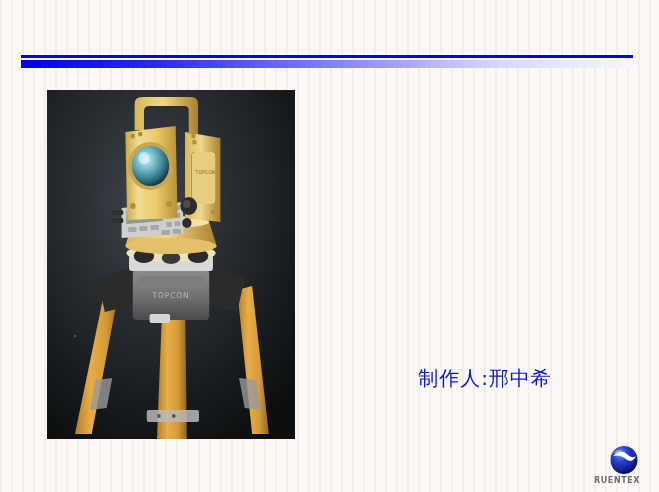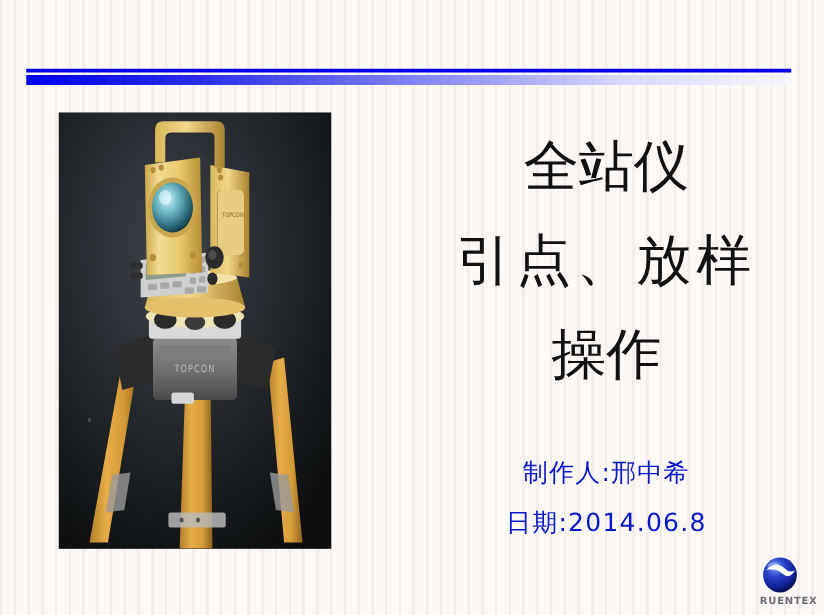--- a/index.html
+++ b/index.html
@@ -50,21 +50,21 @@
     width: 100%;
     height: 8px;
     background: linear-gradient(to right, #0000ee 0%, #2a2aee 22%, #8f8ff4 55%, #d8d8fb 78%, #f7f6fc 100%);
   }
 
   
   .photo {
     position: absolute;
     left: 47px;
     top: 90px;
-    width: 218px;
+    width: 248px;
     height: 349px;
     background: radial-gradient(ellipse at 42% 34%, #3b4046 0%, #24282c 42%, #141719 78%, #0d0f10 100%);
     overflow: hidden;
   }
   .photo svg { display: block; width: 100%; height: 100%; }
 
   
   .title-block {
     position: absolute;
     left: 330px;
@@ -99,21 +99,21 @@
     white-space: nowrap;
   }
 
   
   .logo {
     position: absolute;
     left: 594px;
     top: 445px;
     width: 60px;
     height: 44px;
-    text-align: right;
+    text-align: left;
   }
   .logo-mark { width: 60px; height: 30px; display: block; }
   .logo-text {
     display: block;
     font-family: "DejaVu Sans", "Liberation Sans", sans-serif;
     font-size: 8px;
     font-weight: bold;
     letter-spacing: 0.6px;
     color: #6d6d75;
     margin-top: 1px;
@@ -252,29 +252,23 @@
       <g>
         <path d="M94 40 L94 14 Q94 7 102 7 L154 7 Q162 7 162 14 L162 44 L152 44 L152 20 Q152 16 147 16 L110 16 Q104 16 104 21 L104 40 Z" fill="url(#bodyG2)"></path>
         <circle cx="100" cy="44" r="2.5" fill="#b08f3a"></circle>
         <circle cx="157" cy="46" r="2.5" fill="#b08f3a"></circle>
       </g>
 
       <circle cx="30" cy="246" r="1.6" fill="#6a6a60" opacity="0.6"></circle>
     </svg>
   </div>
 
-  <div class="title-block">
-    <div class="title-line">全站仪</div>
-    <div class="title-line spaced">引点、放样</div>
-    <div class="title-line">操作</div>
-  </div>
 
   <div class="credits">
     <div class="credit-line">制作人:邢中希</div>
-    <div class="credit-line">日期:2014.06.8</div>
   </div>
 
   <div class="logo">
     <svg class="logo-mark" viewBox="0 0 60 30">
       <defs>
         <radialGradient id="sphereG" cx="36%" cy="28%" r="72%">
           <stop offset="0%" stop-color="#7f9bf0"></stop>
           <stop offset="38%" stop-color="#2a45c8"></stop>
           <stop offset="78%" stop-color="#12229a"></stop>
           <stop offset="100%" stop-color="#070f55"></stop>

